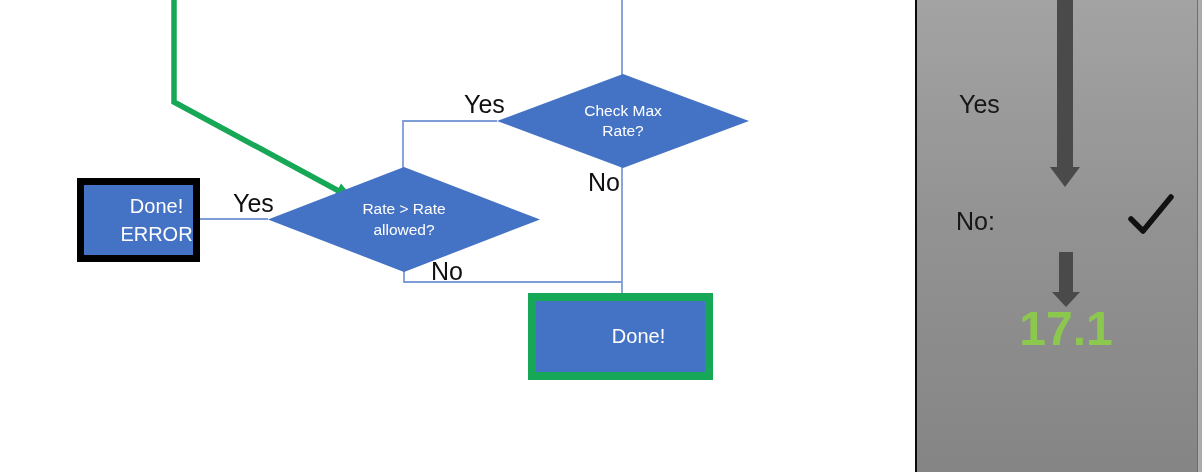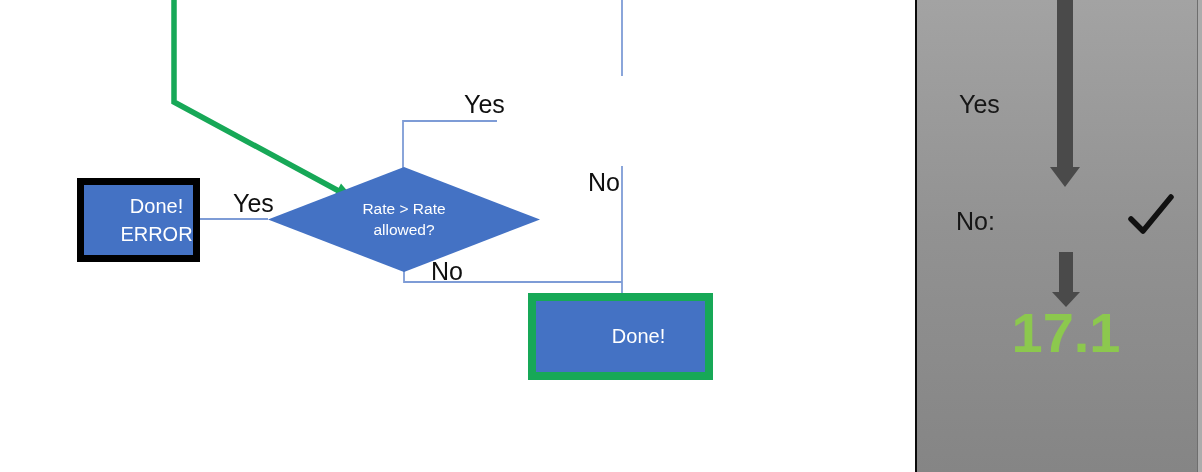--- a/index.html
+++ b/index.html
@@ -56,21 +56,21 @@
   }
   #panel-right-edge{right:4px;top:0;width:1px;height:472px;background:#6E6E6E;}
   #panel-right-strip{right:0;top:0;width:4px;height:472px;background:#ACACAC;}
   .plabel{font-size:25px;color:#161616;line-height:1;}
   #panel-yes{left:42px;top:92px;}
   #panel-no{left:39px;top:209px;text-align:right;}
   #panel-delta{left:102px;top:209px;}
   #panel-check{left:210px;top:194px;width:48px;height:42px;}
   #panel-result{
     left:84px;top:305px;width:130px;text-align:center;
-    font-size:56px;font-weight:bold;color:var(--result-green);line-height:1;
+    font-size:48px;font-weight:bold;color:var(--result-green);line-height:1;
   }
 </style>
 </head>
 <body>
 
 <div id="stage">
 
   <svg class="abs" style="left:0;top:0;" width="915" height="472" viewBox="0 0 915 472">
     <g stroke="#7E9CD6" stroke-width="1.8" fill="none">
       <path d="M622,0 V76"></path>
@@ -78,20 +78,23 @@
       <path d="M622,166 V294"></path>
       <path d="M404,270 V282 H622"></path>
       <path d="M268,219 H200"></path>
     </g>
     <g>
       <path d="M174,0 V102 L348,196" stroke="#17A857" stroke-width="5.5" fill="none"></path>
       <polygon points="355,200 333.5,197.5 341,183.5" fill="#17A857"></polygon>
     </g>
   </svg>
 
+  <div class="abs diamond" id="diamond-check">
+    <div class="dtext">Check Max Rate?</div>
+  </div>
   <div class="abs diamond" id="diamond-rate">
     <div class="dtext">Rate &gt; Rate allowed?</div>
   </div>
 
   <div class="abs flowbox" id="box-done-error">
     <div class="btext">Done!</div>
     <div class="btext">ERROR</div>
   </div>
   <div class="abs flowbox" id="box-done">
     <div class="btext">Done!</div>

